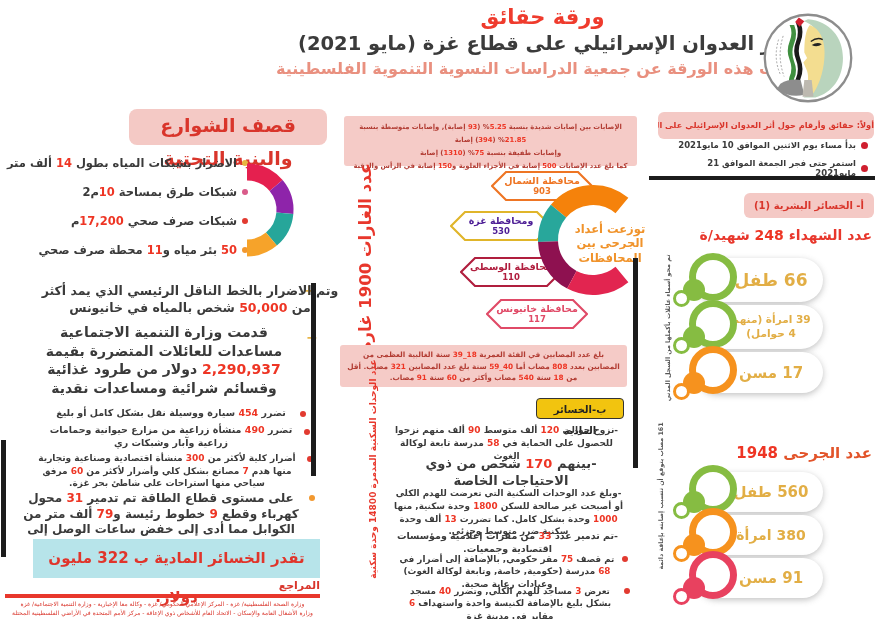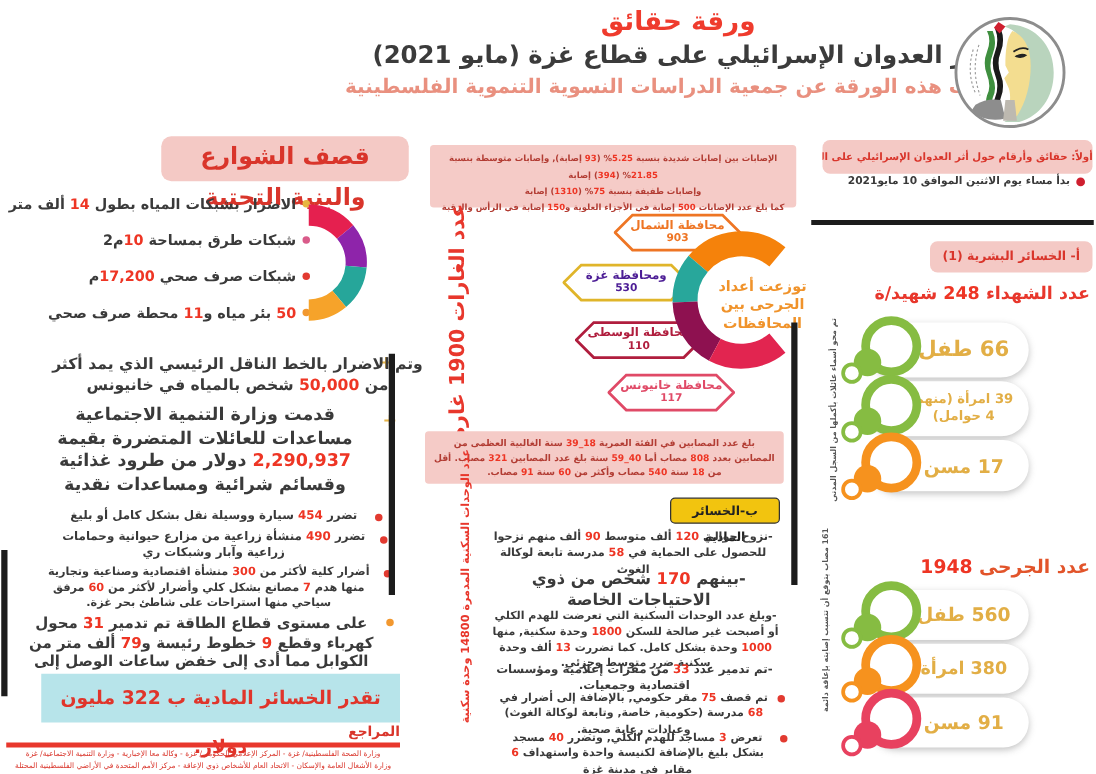--- a/index.html
+++ b/index.html
@@ -200,20 +200,24 @@
 
   <div class="vert" style="left:246px;top:461px;width:260px;height:16px;font-size:9px;color:#e8372c;">عدد الوحدات السكنية المدمرة 14800 وحدة سكنية</div>
 
   <div class="badge abs" style="left:658px;top:112px;width:216px;height:27px;line-height:27px;font-size:8.2px;border-radius:6px;white-space:nowrap;overflow:hidden;">أولاً: حقائق وأرقام حول أثر العدوان الإسرائيلي على القطاع:</div>
 
   <div class="abs" style="left:670px;top:140px;width:198px;">
     <div class="bullet-row">
       <span class="dot" style="background:#cf1f2f;width:7px;height:7px;"></span>
       <span>بدأ مساء يوم الاثنين الموافق 10 مايو2021</span>
     </div>
+    <div class="bullet-row">
+      <span class="dot" style="background:#cf1f2f;width:7px;height:7px;"></span>
+      <span>استمر حتى فجر الجمعة الموافق 21 مايو2021</span>
+    </div>
   </div>
 
   <div class="blackline" style="left:649px;top:176px;width:226px;height:4px;"></div>
 
   <div class="badge abs" style="left:744px;top:193px;width:130px;height:25px;line-height:25px;font-size:10px;border-radius:6px;">أ- الخسائر البشرية (1)</div>
 
   <div class="abs b" style="left:650px;top:227px;width:222px;font-size:14px;color:#e8372c;text-align:right;padding-left:20px;box-sizing:border-box;text-align:left;direction:rtl;text-align:right;padding-right:0;padding-left:22px;"><span>عدد الشهداء </span><span class="rd">248</span><span> شهيد/ة</span></div>
 
   <div class="pill" style="left: 697px; top: 258px; width: 126px; height: 44px; font-size: 17px; --c: #86bc42;">
     <span>66 طفل</span>

